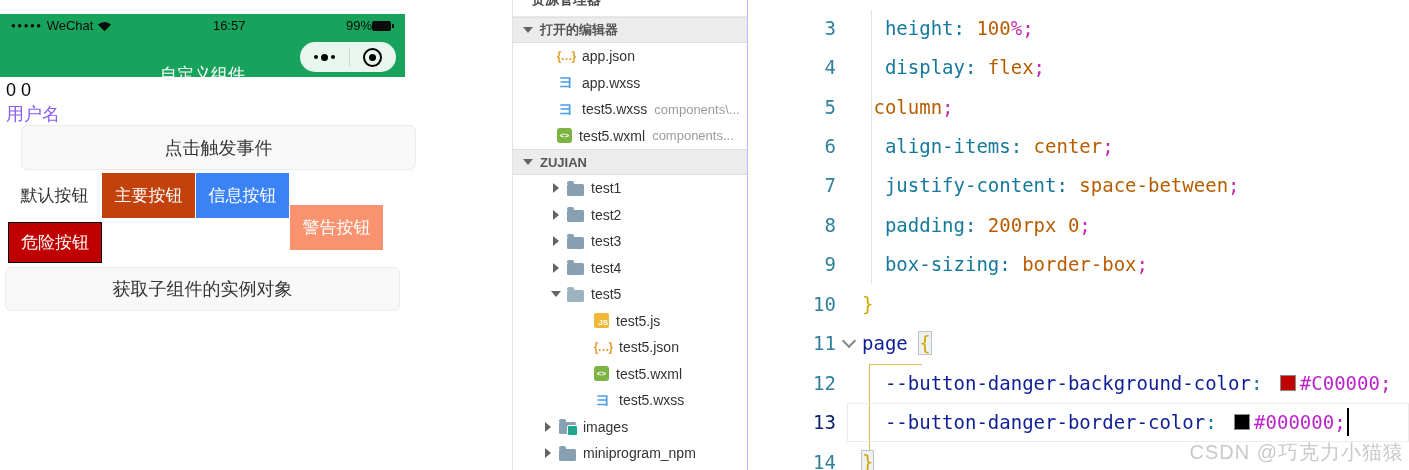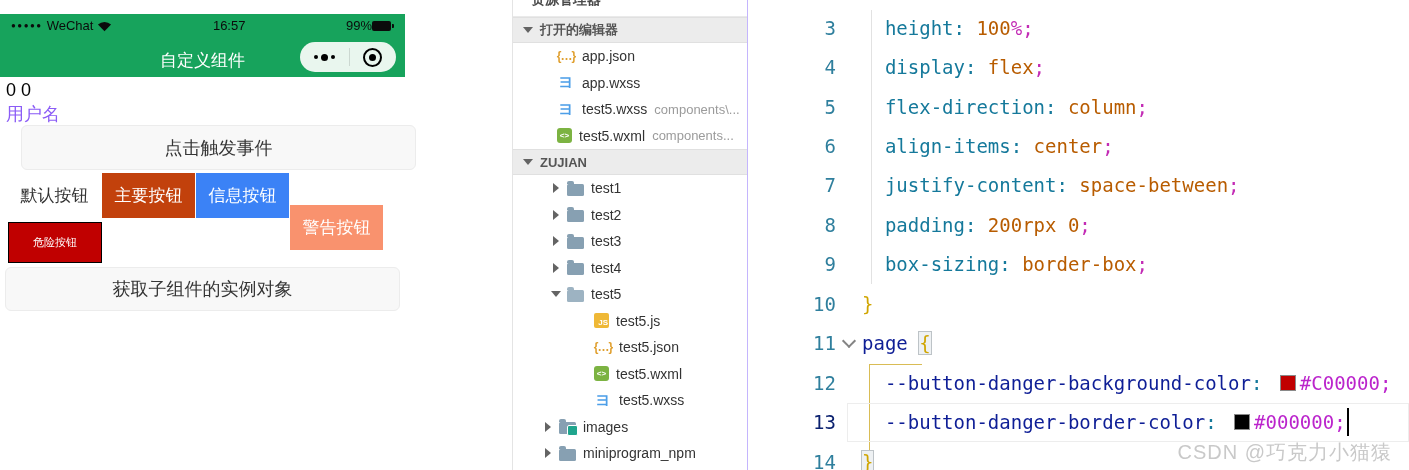--- a/index.html
+++ b/index.html
@@ -11,21 +11,21 @@
   .statusbar{position:absolute;left:0;top:14px;width:405px;height:23px;background:#17a35c;
              display:flex;align-items:center;justify-content:space-between;box-sizing:border-box;
              padding:0 11px;color:#0b0b0b;font-size:13px;}
   .sb-left{display:flex;align-items:center;gap:4px;}
   .sig-dots{font-size:8px;letter-spacing:1.5px;line-height:1;}
   .sb-right{display:flex;align-items:center;}
   .batt{display:inline-flex;align-items:center;}
   .batt-body{width:19px;height:10px;background:#0b0b0b;border-radius:2px;}
   .batt-tip{width:2px;height:4px;background:#0b0b0b;margin-left:1px;border-radius:0 1px 1px 0;}
   .navbar{position:absolute;left:0;top:37px;width:405px;height:40px;background:#17a35c;}
-  .nav-title{position:absolute;left:0;top:4px;width:100%;height:40px;line-height:40px;
+  .nav-title{position:absolute;left:0;top:18px;width:100%;height:40px;line-height:40px;
              text-align:center;color:#fff;font-size:17px;}
   .capsule{position:absolute;right:9px;top:5px;width:96px;height:30px;background:#e9f6ee;
            border-radius:16px;display:flex;align-items:center;justify-content:space-evenly;}
   .more-dots{display:flex;align-items:center;gap:3px;}
   .more-dots i{display:block;background:#000;border-radius:50%;width:4px;height:4px;}
   .more-dots i.big{width:7px;height:7px;}
   .cap-div{width:1px;height:18px;background:rgba(0,0,0,.12);}
   .target-ico{width:15px;height:15px;border:2.5px solid #000;border-radius:50%;position:relative;}
   .target-ico::after{content:"";position:absolute;left:50%;top:50%;width:7px;height:7px;margin:-3.5px 0 0 -3.5px;
            background:#000;border-radius:50%;}
@@ -33,21 +33,21 @@
   .ph-user{position:absolute;left:6px;top:102px;font-size:18px;color:#8b5cf6;}
   .big-btn{position:absolute;left:5px;width:395px;background:#f8f8f8;border:1px solid #ececec;
            border-radius:6px;box-sizing:border-box;display:flex;align-items:center;justify-content:center;
            font-size:18px;color:#353535;cursor:pointer;}
   .btn-trigger{top:125px;height:45px;margin-left:16px;}
   .btn-instance{top:267px;height:44px;}
   .type-row{position:absolute;left:8px;top:173px;display:flex;}
   .type-btn{width:93px;height:45px;margin-right:1px;display:flex;align-items:center;justify-content:center;
             font-size:17px;cursor:pointer;}
   .danger-btn{position:absolute;left:8px;top:222px;width:94px;height:41px;display:flex;align-items:center;
-            justify-content:center;font-size:11px;cursor:pointer;box-sizing:border-box;}
+            justify-content:center;font-size:17px;cursor:pointer;box-sizing:border-box;}
 
   
   .explorer{position:absolute;left:512px;top:0;width:236px;height:470px;background:#fff;box-sizing:border-box;
             border-left:1px solid #e4e4e4;border-right:1px solid #c4b5fd;overflow:hidden;font-size:14px;color:#333;}
   .clip-title{height:16px;overflow:hidden;position:relative;border-bottom:1px solid #eaeaea;}
   .clip-title span{position:absolute;top:-9px;left:18px;font-size:14px;font-weight:bold;color:#4a4a4a;}
   .section-hdr{height:24px;background:#ececec;border-bottom:1px solid #e0e0e0;border-top:1px solid #e0e0e0;
             display:flex;align-items:center;font-size:13px;font-weight:bold;color:#555;cursor:pointer;}
   .tri-down{width:0;height:0;border-left:5px solid transparent;border-right:5px solid transparent;
             border-top:6px solid #646464;margin:0 7px 0 10px;flex:none;}
@@ -91,21 +91,21 @@
   .t-val{color:#b85c00;}
   .t-mag{color:#c32bb5;}
   .t-brace{color:#d0a500;}
   .t-nav{color:#0e1e96;}
   .t-hex{color:#bb24cc;}
   .t-plain{color:#333;}
   .hl{background:#eef1f3;box-shadow:0 0 0 1px #bdc3c7;}
   .swatch{display:inline-block;width:14px;height:14px;border:1px solid #8a8a8a;margin:0 4px 0 6px;
           vertical-align:-1px;}
   .cursor-bar{display:inline-block;width:2px;height:28px;background:#000;margin-left:1px;vertical-align:middle;}
-  .wm{position:absolute;right:17px;bottom:4px;font-size:20px;color:#c9c9c9;letter-spacing:1px;
+  .wm{position:absolute;right:5px;bottom:4px;font-size:20px;color:#c9c9c9;letter-spacing:1px;
       font-family:"Liberation Sans",sans-serif;}
 </style>
 </head>
 <body>
 
 <div class="root">
 
   <div class="phone">
     <div class="statusbar">
       <span class="sb-left">
@@ -258,21 +258,21 @@
       </div>
   </div>
 
   <div class="editor">
     <div class="guide-gray"></div>
     <div class="guide-gold"></div>
     <div class="curline"></div>
     <div class="lines" id="codeLines">
         <div class="cline"><span class="num">3</span><span class="fold"></span><span class="t-prop">  height:</span><span class="t-plain"> </span><span class="t-val">100</span><span class="t-mag">%;</span></div>
         <div class="cline"><span class="num">4</span><span class="fold"></span><span class="t-prop">  display:</span><span class="t-plain"> </span><span class="t-val">flex</span><span class="t-mag">;</span></div>
-        <div class="cline"><span class="num">5</span><span class="fold"></span><span class="t-prop">  flex-direction:</span><span class="t-plain"> </span><span class="t-val">column</span><span class="t-mag">;</span></div>
+        <div class="cline"><span class="num">5</span><span class="fold"></span><span class="t-plain"> </span><span class="t-val">column</span><span class="t-mag">;</span></div>
         <div class="cline"><span class="num">6</span><span class="fold"></span><span class="t-prop">  align-items:</span><span class="t-plain"> </span><span class="t-val">center</span><span class="t-mag">;</span></div>
         <div class="cline"><span class="num">7</span><span class="fold"></span><span class="t-prop">  justify-content:</span><span class="t-plain"> </span><span class="t-val">space-between</span><span class="t-mag">;</span></div>
         <div class="cline"><span class="num">8</span><span class="fold"></span><span class="t-prop">  padding:</span><span class="t-plain"> </span><span class="t-val">200rpx 0</span><span class="t-mag">;</span></div>
         <div class="cline"><span class="num">9</span><span class="fold"></span><span class="t-prop">  box-sizing:</span><span class="t-plain"> </span><span class="t-val">border-box</span><span class="t-mag">;</span></div>
         <div class="cline"><span class="num">10</span><span class="fold"></span><span class="t-brace">}</span></div>
         <div class="cline"><span class="num">11</span><span class="fold"><span class="chev"></span></span><span class="t-nav">page</span><span class="t-plain"> </span><span class="t-brace hl">{</span></div>
         <div class="cline"><span class="num">12</span><span class="fold"></span><span class="t-nav">  --button-danger-background-color</span><span class="t-prop">:</span><span class="t-plain"> </span><span class="swatch" style="background: rgb(192, 0, 0);"></span><span class="t-hex">#C00000;</span></div>
         <div class="cline"><span class="num active">13</span><span class="fold"></span><span class="t-nav">  --button-danger-border-color</span><span class="t-prop">:</span><span class="t-plain"> </span><span class="swatch" style="background: rgb(0, 0, 0);"></span><span class="t-hex">#000000;</span><span class="cursor-bar"></span></div>
         <div class="cline"><span class="num">14</span><span class="fold"></span><span class="t-brace hl">}</span></div>
       </div>

